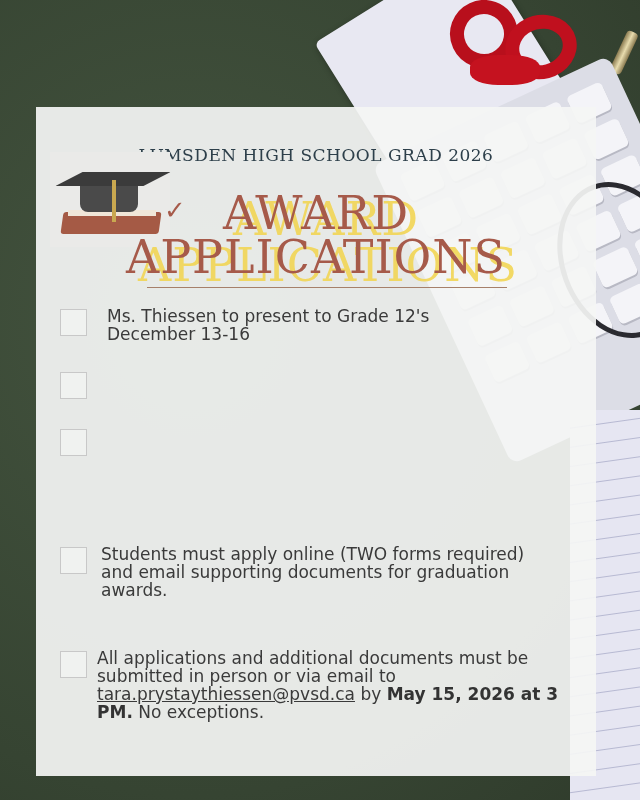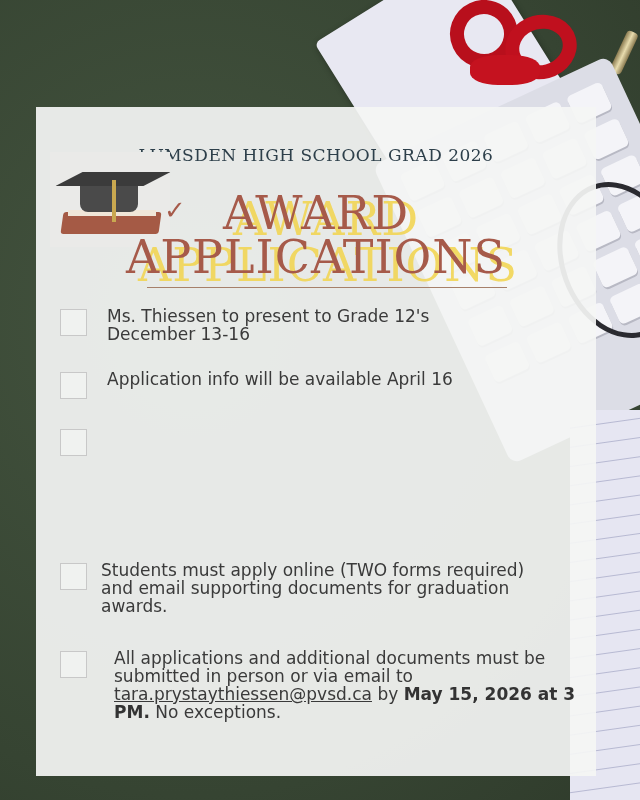--- a/index.html
+++ b/index.html
@@ -106,27 +106,26 @@
   <div class="items">
     <div class="item" style="top:200px">
       <div class="box"></div>
       <div class="txt">
         <div>Ms. Thiessen to present to Grade 12's</div>
         <div>December 13-16</div>
       </div>
     </div>
     <div class="item" style="top:263px">
       <div class="box"></div>
-      <div class="txt">Application info will be available April 16</div>
     </div>
     <div class="item" style="top:320px">
       <div class="box"></div>
     </div>
-    <div class="item" style="top:454px">
+    <div class="item" style="top:438px">
       <div class="box"></div>
       <div class="txt l2" style="width:455px">Students must apply online (TWO forms required) and email supporting documents for graduation awards.</div>
     </div>
     <div class="item" style="top:542px">
       <div class="box"></div>
-      <div class="txt" style="width:470px;margin-left:27px"><span>All  applications  and additional documents must be submitted in person or via email to </span><a>tara.prystaythiessen@pvsd.ca</a><span> by </span><b>May 15, 2026 at 3 PM.</b><span>  No exceptions.</span></div>
+      <div class="txt" style="width:470px;margin-left:10px"><span>All  applications  and additional documents must be submitted in person or via email to </span><a>tara.prystaythiessen@pvsd.ca</a><span> by </span><b>May 15, 2026 at 3 PM.</b><span>  No exceptions.</span></div>
     </div>
   </div>
 </div>
 
 </body></html>

